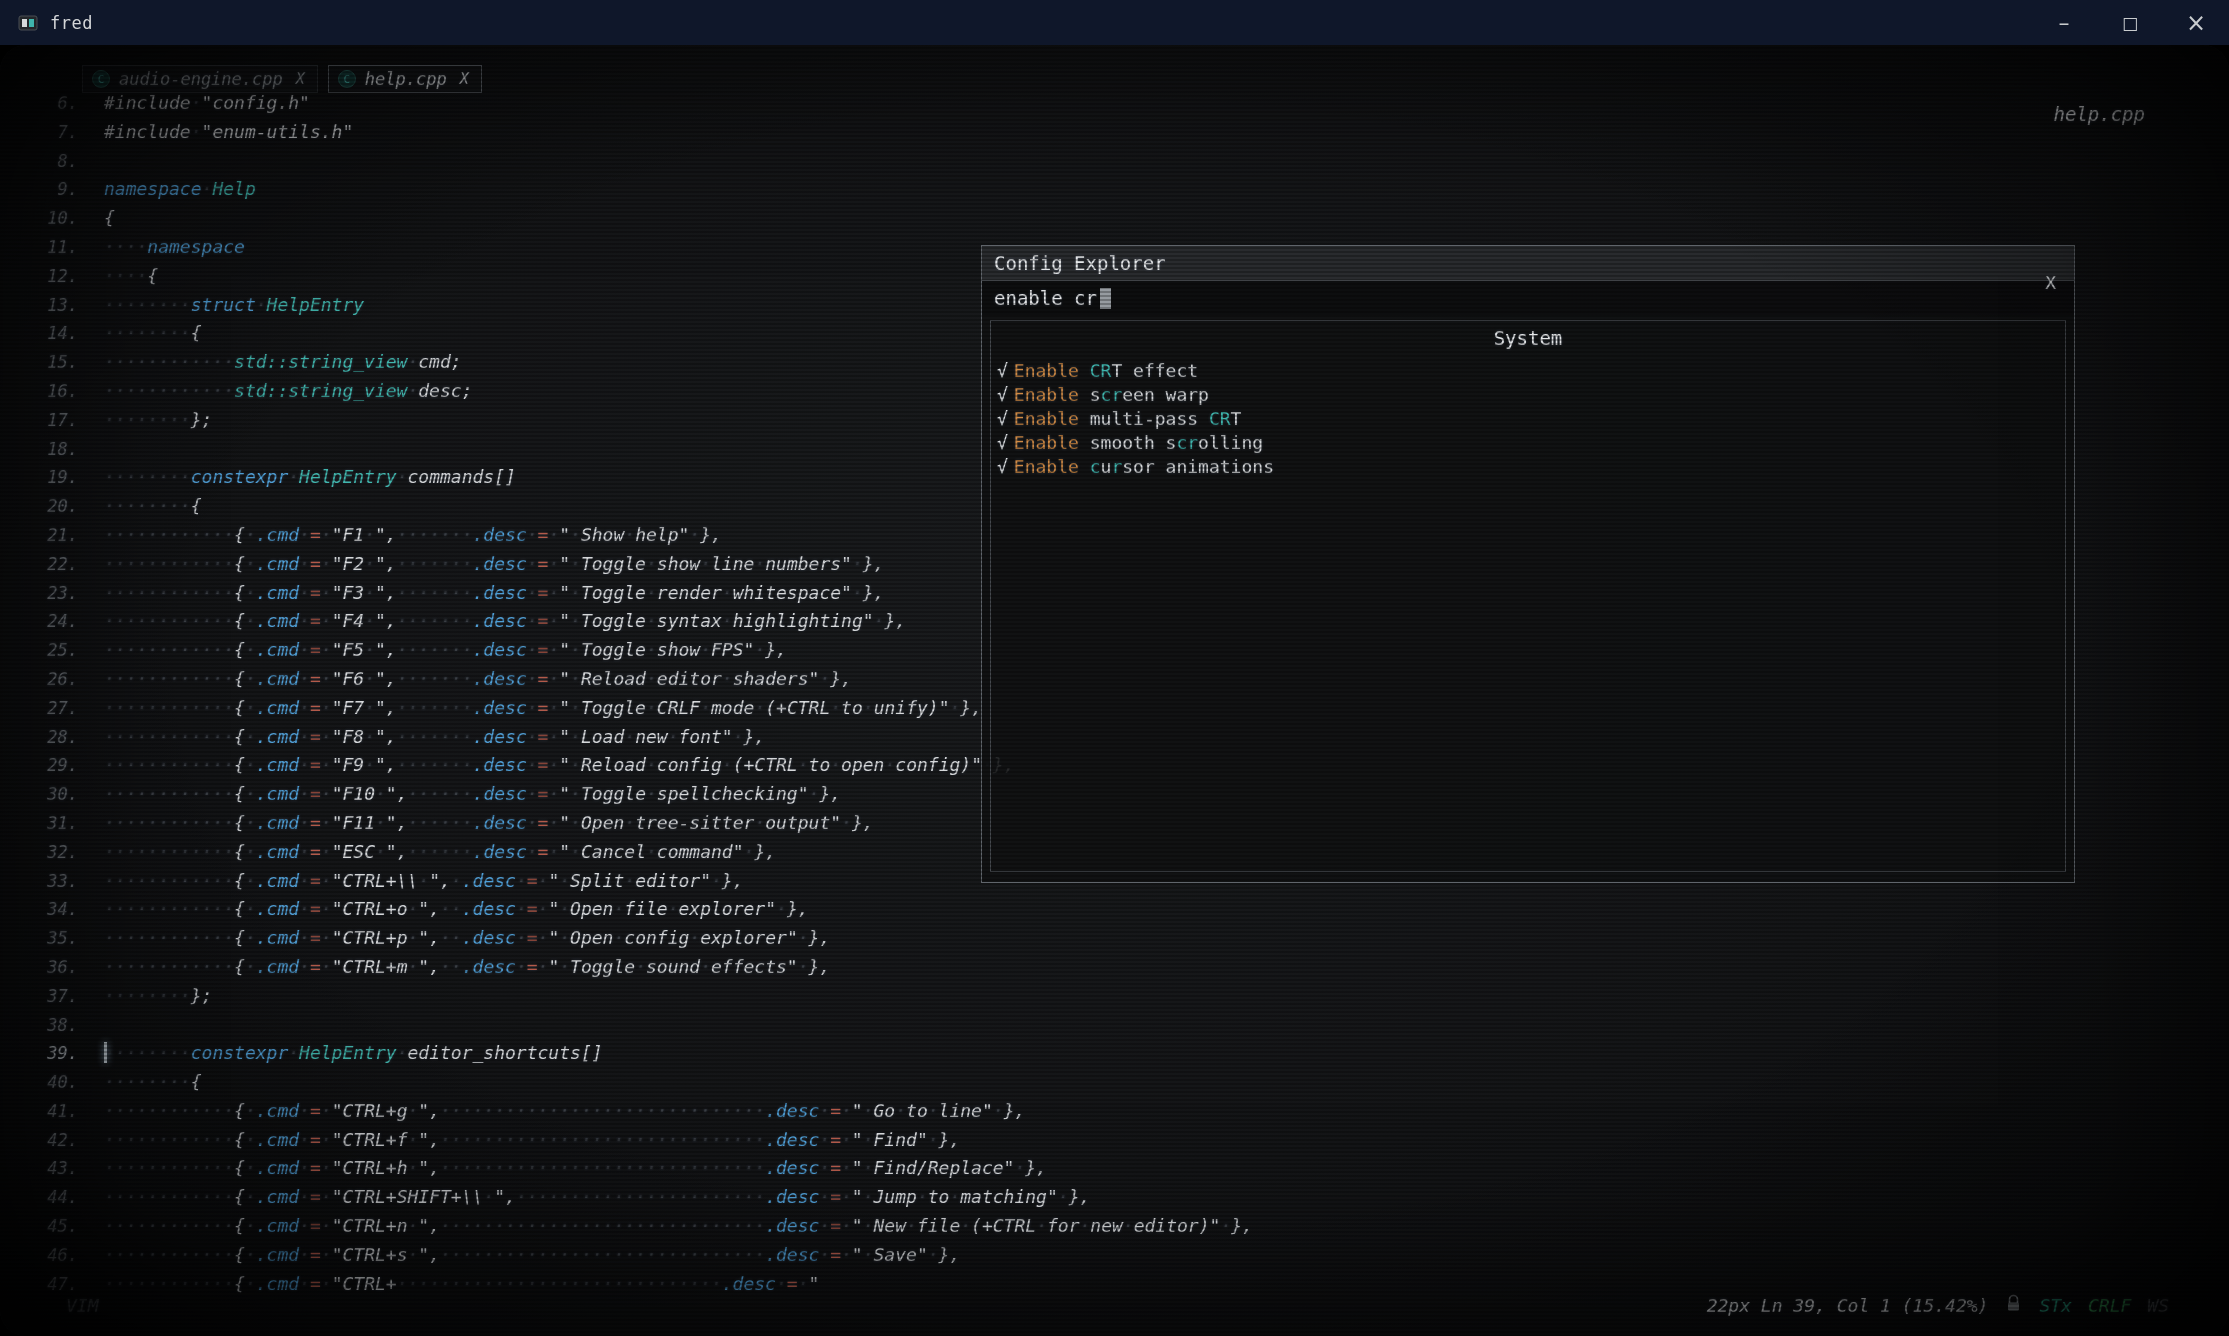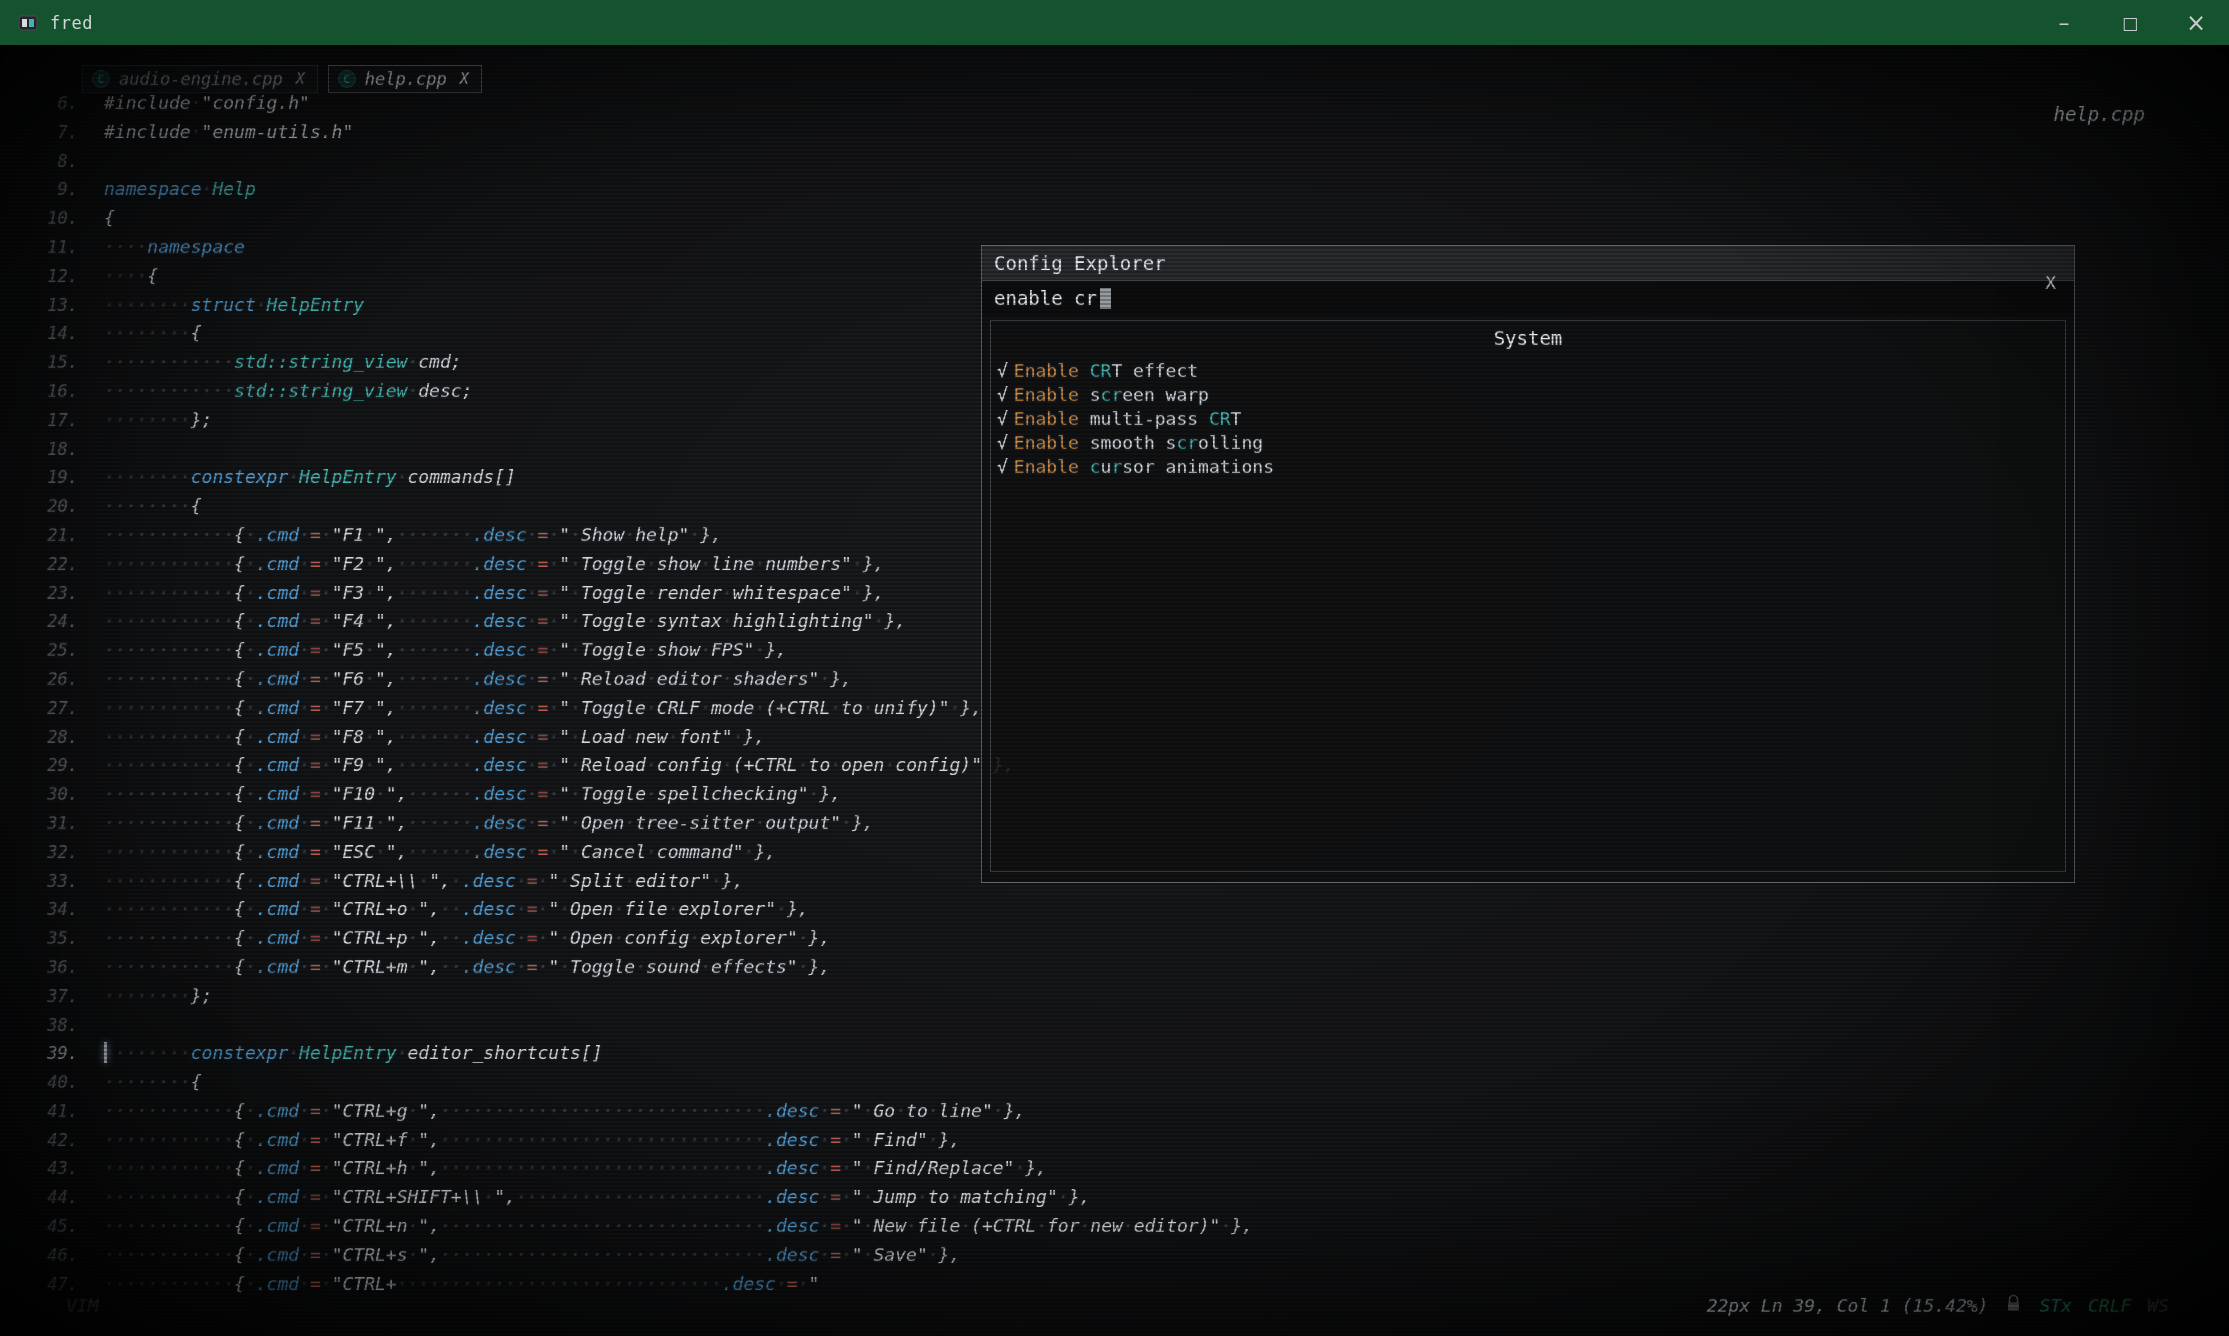--- a/index.html
+++ b/index.html
@@ -1,20 +1,20 @@
 <!DOCTYPE html>
 <html><head>
 <meta charset="utf-8">
 <style>
   html,body{margin:0;padding:0;background:#000;}
   body{width:2229px;height:1336px;position:relative;overflow:hidden;
        font-family:"DejaVu Sans Mono",monospace;}
 
   
-  .titlebar{position:absolute;left:0;top:0;width:100%;height:45px;background:#14532d;
+  .titlebar{position:absolute;left:0;top:0;width:100%;height:45px;background:#0f172a;
             display:flex;align-items:center;z-index:100;}
   .app-icon{margin-left:18px;width:20px;height:20px;display:inline-flex;}
   .win-title{color:#d4d6d8;font-size:17px;margin-left:12px;letter-spacing:.5px;}
   .win-controls{margin-left:auto;display:flex;height:100%;}
   .win-btn{width:66px;height:100%;display:flex;align-items:center;justify-content:center;
            color:#c9ccce;cursor:pointer;font-family:"DejaVu Sans",sans-serif;}
   .win-btn.min{font-size:22px;}
   .win-btn.max{font-size:17px;}
   .win-btn.cls{font-size:24px;}
 

